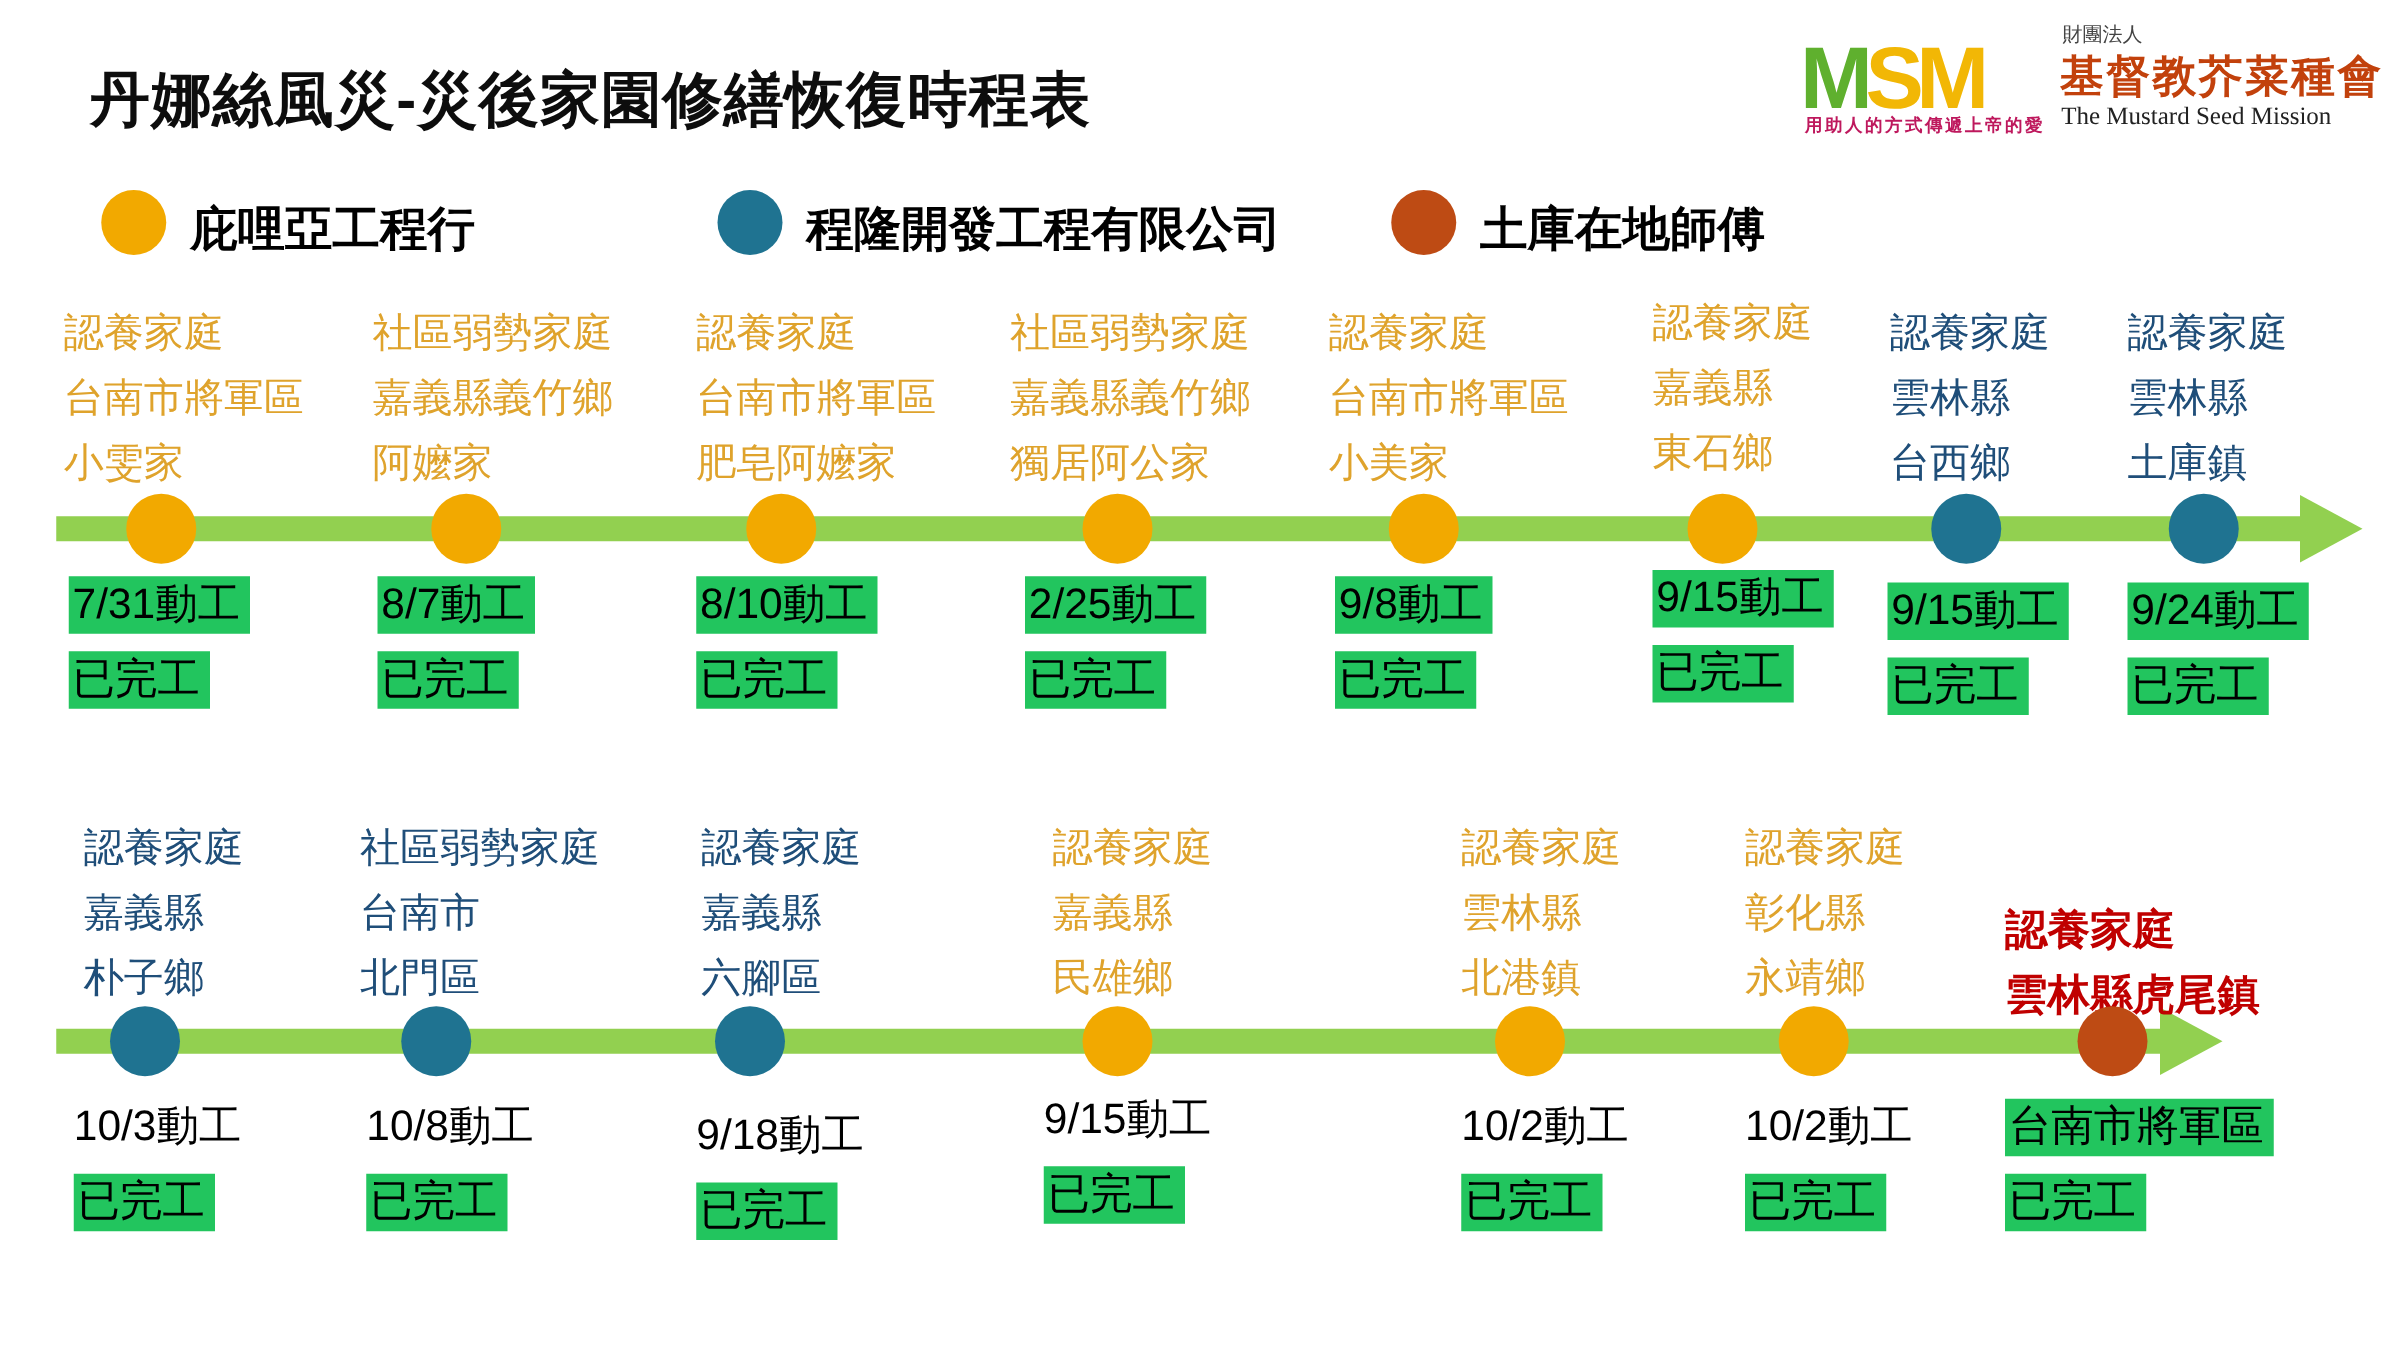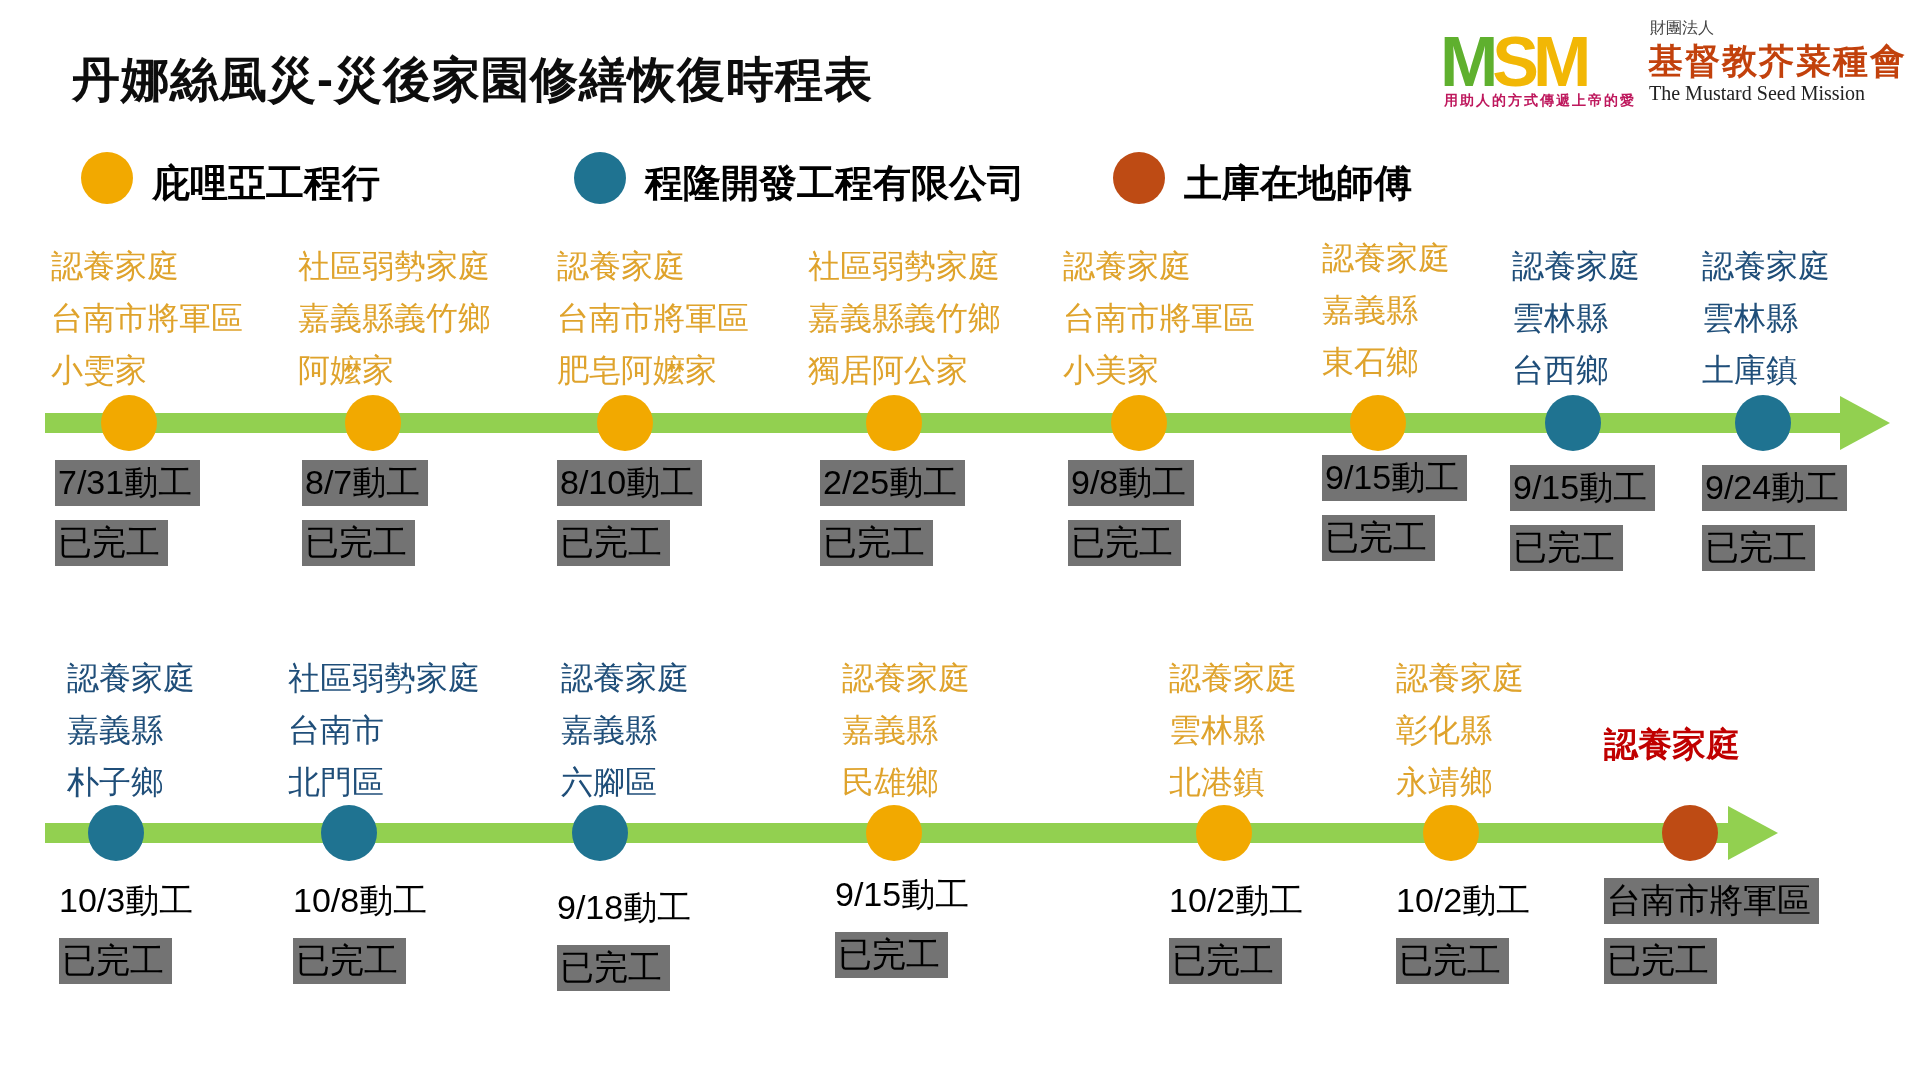--- a/index.html
+++ b/index.html
@@ -37,21 +37,21 @@
 
   
   .tl-label { position:absolute; font-size:32px; line-height:52px; white-space:nowrap; }
   .c-orange { color:#DFA32C; }
   .c-blue   { color:#1F4E79; }
   .c-red    { color:#C00000; font-weight:700; font-size:34px; }
 
   
   .tl-status { position:absolute; font-size:34px; color:#000000; white-space:nowrap; }
   .tl-status .line { margin-bottom:14px; }
-  .hl { background:#737373; padding:3px 8px 5px 3px; }
+  .hl { background:#22c55e; padding:3px 8px 5px 3px; }
 </style>
 </head>
 <body>
 
 <div class="canvas">
 
   <div class="title">丹娜絲風災-災後家園修繕恢復時程表</div>
 
   <div class="logo-letters">
     <span class="l-green">M</span><span class="l-yellow">S</span><span class="l-yellow">M</span>
@@ -223,20 +223,21 @@
     <div>永靖鄉</div>
   </div>
   <div class="marker m-yellow" style="left:1423px;top:805px"></div>
   <div class="tl-status" style="left:1396px;top:878px">
     <div class="line"><span>10/2動工</span></div>
     <div class="line"><span class="hl">已完工</span></div>
   </div>
 
   <div class="tl-label c-red" style="left:1604px;top:718px">
     <div>認養家庭</div>
+    <div>雲林縣虎尾鎮</div>
   </div>
   <div class="marker m-brown" style="left:1662px;top:805px"></div>
   <div class="tl-status" style="left:1604px;top:878px">
     <div class="line"><span class="hl">台南市將軍區</span></div>
     <div class="line"><span class="hl">已完工</span></div>
   </div>
 
 </div>
 
 </body></html>

